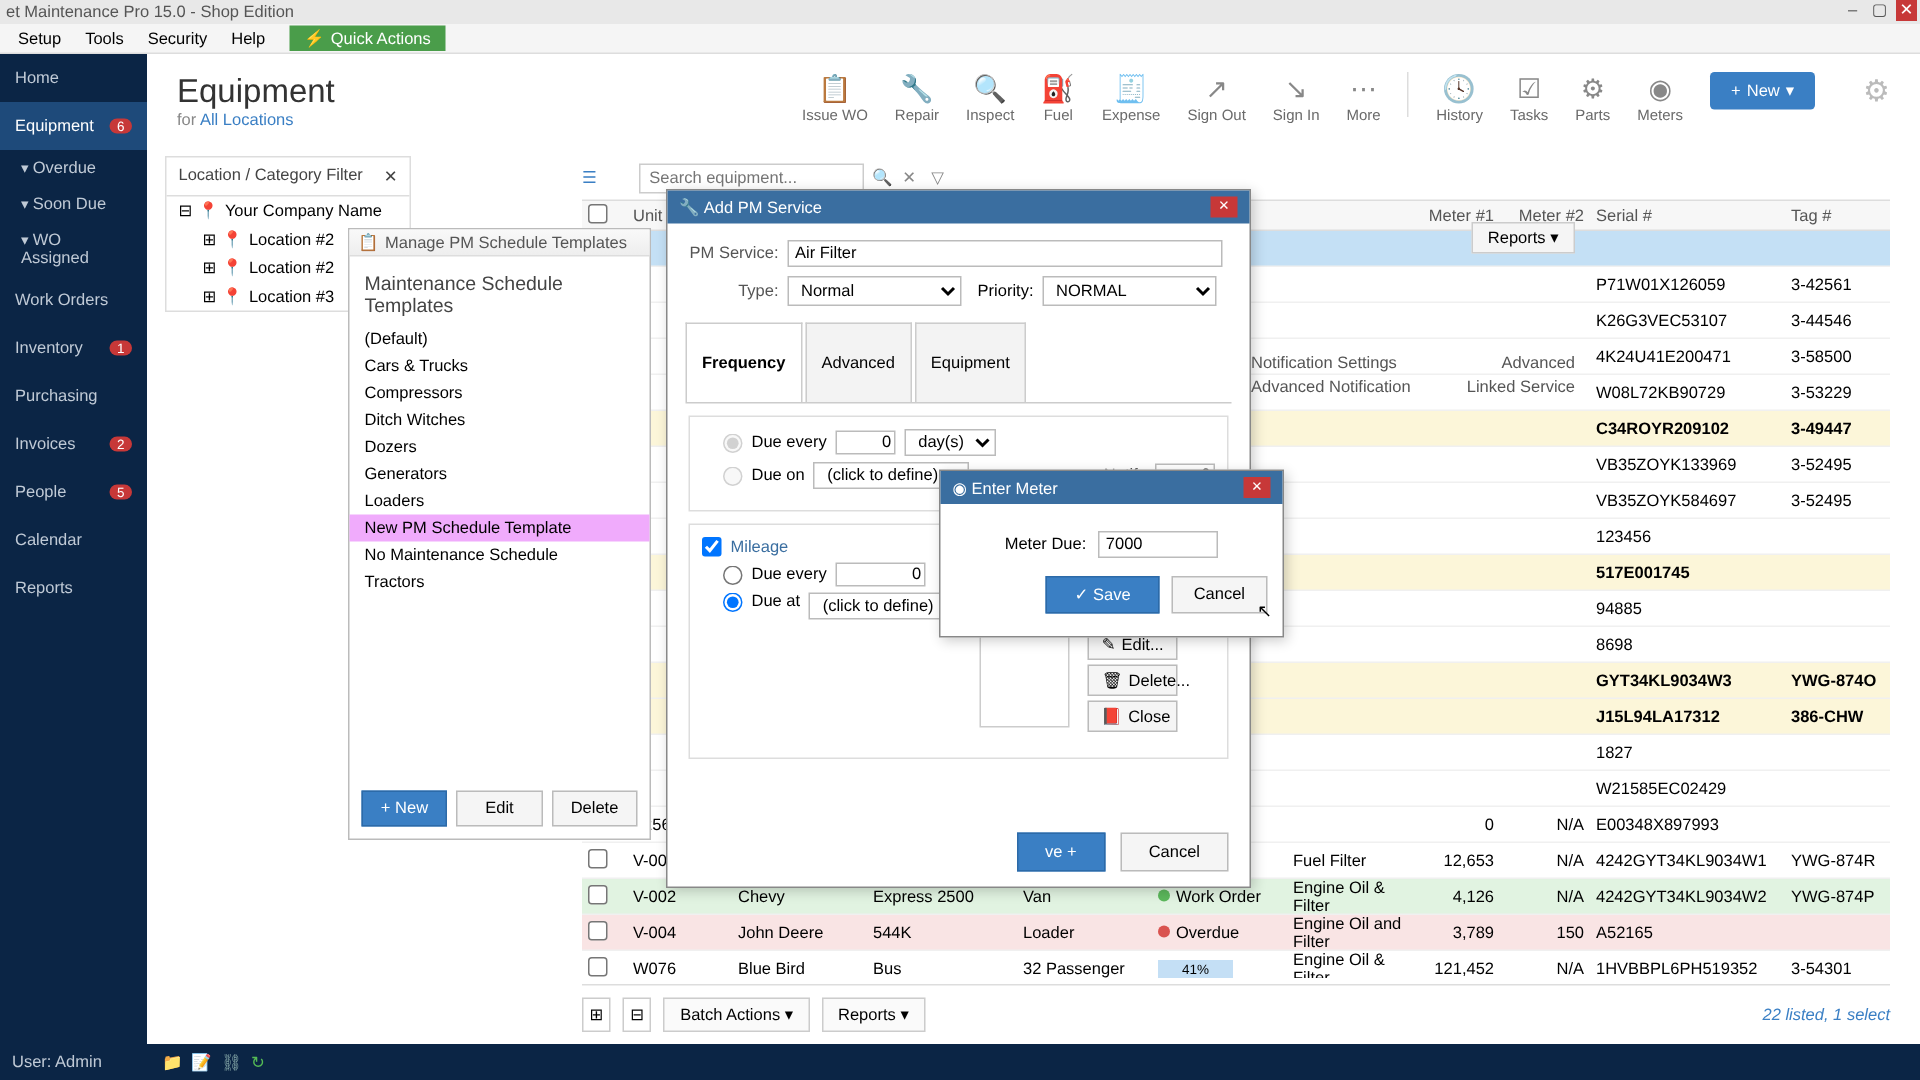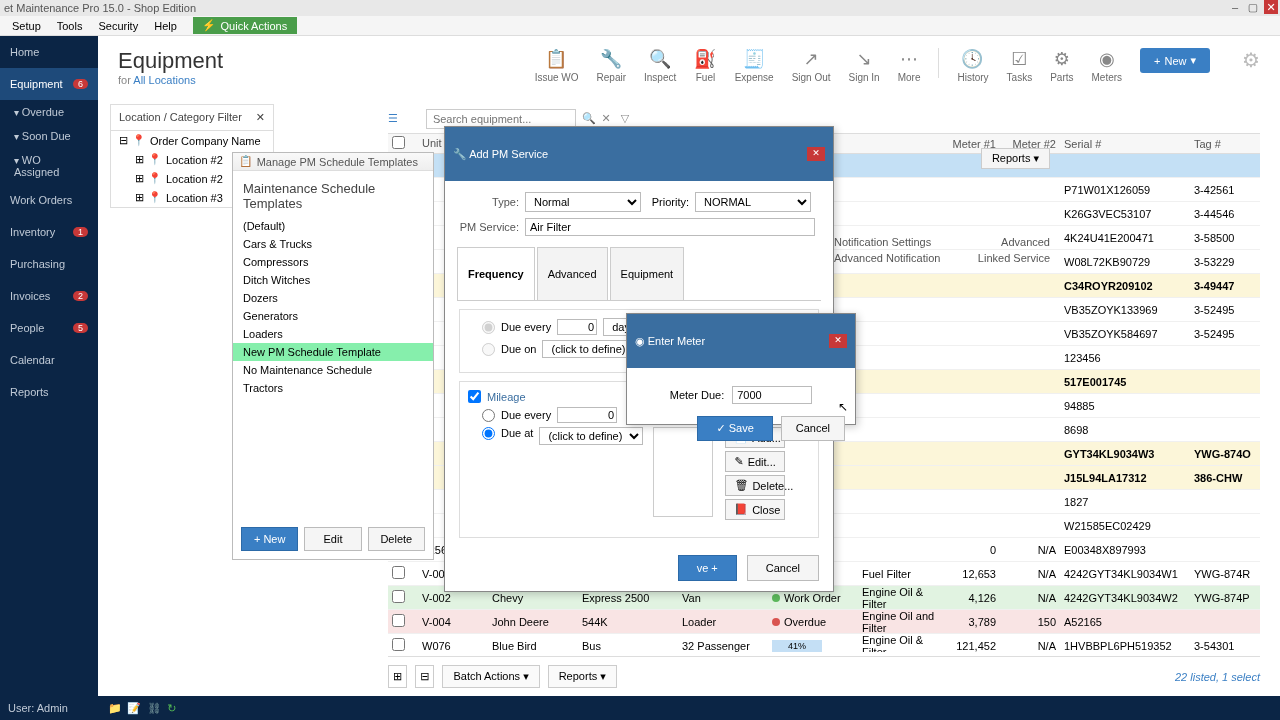--- a/index.html
+++ b/index.html
@@ -42,26 +42,26 @@
 .row.pink { background: #f9e4e4; }
 .row.green { background: #e1f3e1; }
 .footer-bar { position: absolute; left: 290px; bottom: 0; right: 20px; height: 40px; display: flex; align-items: center; gap: 8px; padding: 4px 0; border-top: 1px solid #ddd; }
 .dd-btn { border: 1px solid #ccc; padding: 4px 10px; background: #fafafa; cursor: pointer; }
 .footer-right { position: absolute; right: 0; color: #3a7fc4; font-style: italic; }
 .statusbar { position: absolute; left: 0; bottom: 0; right: 0; height: 24px; background: #0b2545; color: #c0cad6; display: flex; align-items: center; padding: 0 8px; font-size: 10px; }
 .templates-panel { position: absolute; left: 232px; top: 152px; width: 202px; height: 408px; background: #fff; border: 1px solid #bbb; }
 .templates-title { background: linear-gradient(#f9f9f9,#eee); padding: 2px 6px; display: flex; align-items: center; gap: 4px; font-size: 11px; color: #555; border-bottom: 1px solid #ddd; }
 .templates-h2 { padding: 10px 10px 6px 10px; font-size: 13px; color: #444; }
 .tpl-item { padding: 3px 10px; cursor: pointer; }
-.tpl-item.sel { background: #86efac; }
+.tpl-item.sel { background: #f0abfc; }
 .tpl-buttons { position: absolute; bottom: 8px; left: 8px; right: 8px; display: flex; gap: 6px; }
 .btn { border: 1px solid #bbb; padding: 5px 0; flex: 1; text-align: center; background: #f5f5f5; cursor: pointer; }
 .btn.primary { background: #3a7fc4; color: white; border-color: #2c6aa8; }
 .modal { position: absolute; background: #fff; border: 1px solid #888; box-shadow: 2px 2px 8px rgba(0,0,0,0.2); }
-.modal-title { background: #3a6ea0; color: white; padding: 20px 8px; display: flex; justify-content: space-between; align-items: center; }
+.modal-title { background: #3a6ea0; color: white; padding: 4px 8px; display: flex; justify-content: space-between; align-items: center; }
 .modal-close { background: #c73838; color: white; width: 18px; height: 14px; text-align: center; line-height: 13px; cursor: pointer; font-size: 9px; }
 .form-row { display: flex; align-items: center; padding: 3px 12px; gap: 6px; }
 .form-lbl { width: 62px; text-align: right; color: #555; }
 .form-field { border: 1px solid #bbb; padding: 2px 4px; background: #fff; }
 .tabs { display: flex; border-bottom: 1px solid #ccc; margin: 8px 12px 0 12px; }
 .tab { padding: 20px 10px; border: 1px solid #ccc; border-bottom: none; background: #f3f3f3; cursor: pointer; margin-right: 2px; }
 .tab.active { background: #fff; font-weight: bold; }
 .freq-box { margin: 8px 14px; border: 1px solid #ddd; padding: 6px 8px 12px 8px; }
 .chk-row { display: flex; align-items: center; gap: 6px; padding: 2px 0; }
 .small-input { width: 40px; border: 1px solid #bbb; padding: 1px 2px; }
@@ -203,21 +203,21 @@
   </div>
 
   <div class="filter-panel">
     <div class="filter-header">
       <span>Location / Category Filter</span>
       <span style="cursor:pointer">✕</span>
     </div>
     <div class="tree-item">
         <span>⊟</span>
         <span class="pin">📍</span>
-        <span>Order Company Name</span>
+        <span>Your Company Name</span>
       </div>
     <div class="tree-item tree-sub">
         <span>⊞</span>
         <span class="pin">📍</span>
         <span>Location #2</span>
       </div>
     <div class="tree-item tree-sub">
         <span>⊞</span>
         <span class="pin">📍</span>
         <span>Location #2</span>
@@ -560,29 +560,29 @@
   </div>
 </div>
 
 <div class="modal" style="left:444px;top:126px;width:390px;height:466px">
   <div class="modal-title">
       <span><span>🔧</span> <span>Add PM Service</span></span>
       <span class="modal-close">✕</span>
     </div>
   <div style="padding-top:8px">
     <div class="form-row">
+        <span class="form-lbl">PM Service:</span>
+        <input class="form-field" style="width: 290px;" value="Air Filter">
+      </div>
+    <div class="form-row">
       <span class="form-lbl">Type:</span>
       <select class="form-field" style="width:116px"><option>Normal</option></select>
       <span style="width:42px;text-align:right">Priority:</span>
       <select class="form-field" style="width:116px"><option>NORMAL</option></select>
     </div>
-    <div class="form-row">
-        <span class="form-lbl">PM Service:</span>
-        <input class="form-field" style="width: 290px;" value="Air Filter">
-      </div>
     <div class="tabs">
       <div class="tab active">Frequency</div>
       <div class="tab">Advanced</div>
       <div class="tab">Equipment</div>
     </div>
     <div class="freq-box">
       <div class="chk-row" style="padding-left:14px">
           <input type="radio" checked="" disabled="" style="">
           <span>Due every</span>
           <input class="small-input" value="0" style="text-align: right;">

